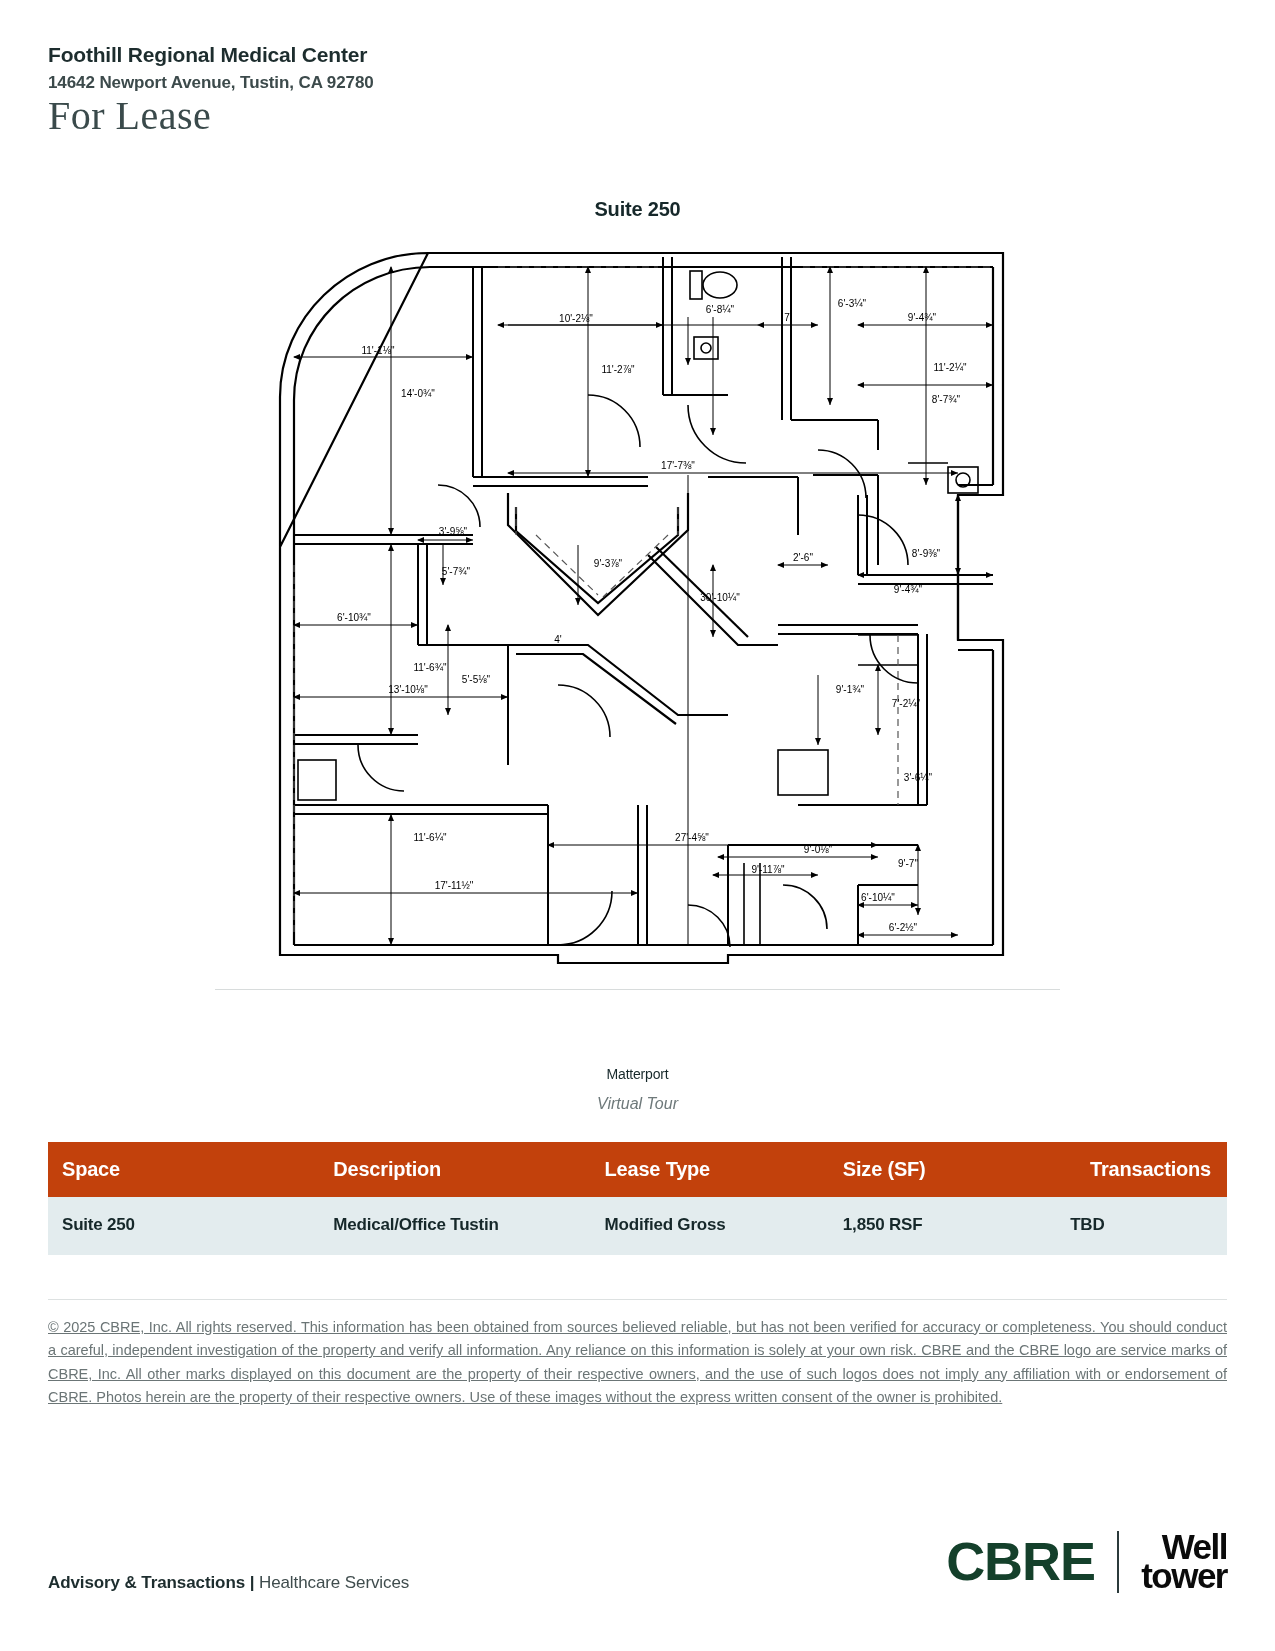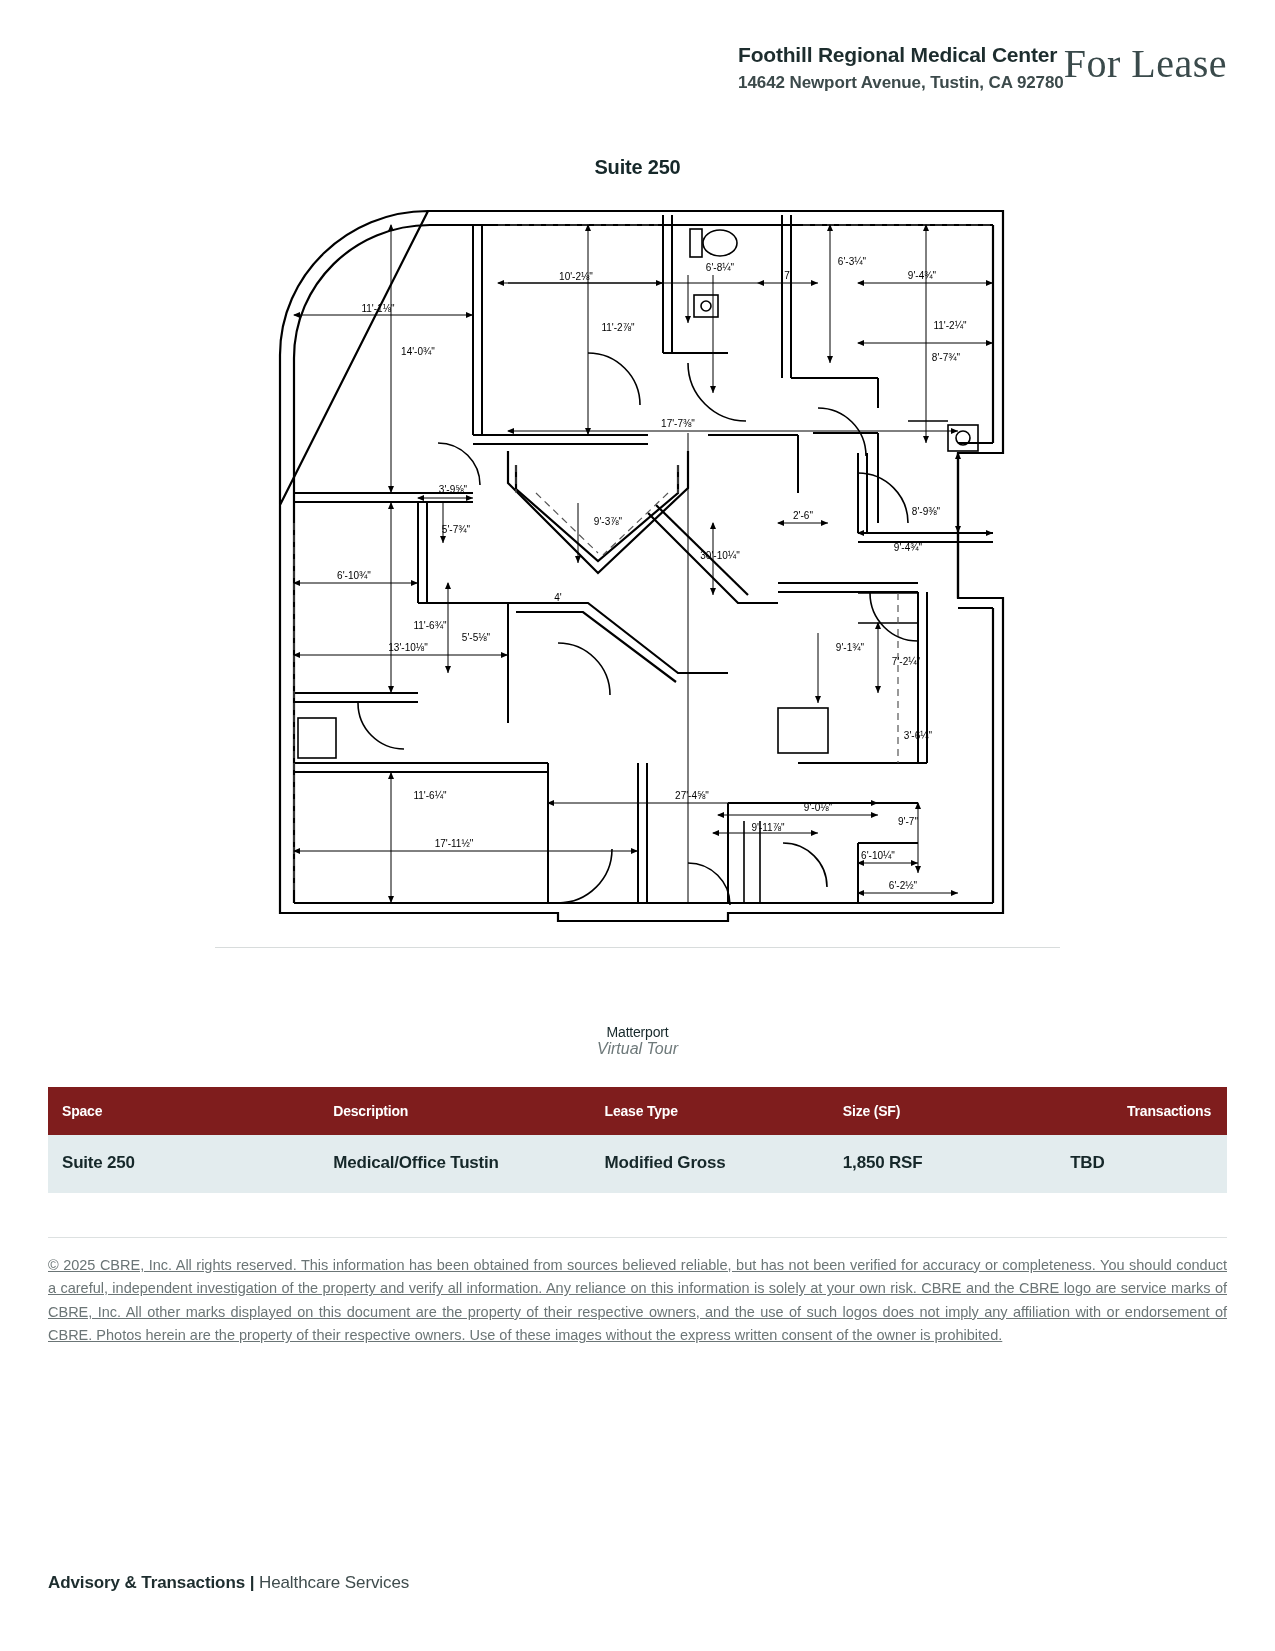--- a/index.html
+++ b/index.html
@@ -20,22 +20,23 @@
     width: 1275px;
     height: 1651px;
     box-sizing: border-box;
     padding: 0 48px;
   }
 
   
   .header {
     display: flex;
     align-items: flex-start;
-    justify-content: flex-end;
+    justify-content: center;
     padding-top: 42px;
+    flex-direction: column;
   }
   .header-left { line-height: 1.28; }
   .property-name {
     font-size: 21px;
     font-weight: 700;
     letter-spacing: -0.2px;
     color: #1d2d2e;
   }
   .property-address {
     font-size: 17px;
@@ -88,33 +89,34 @@
   .matterport-title {
     font-size: 14px;
     font-weight: 400;
     color: #16282a;
     letter-spacing: -0.2px;
   }
   .matterport-sub {
     font-size: 16px;
     font-style: italic;
     color: #6e797a;
+    margin-top: 13px;
   }
 
   
   .avail-table {
     width: 100%;
     border-collapse: collapse;
     margin-top: 29px;
     table-layout: fixed;
   }
   .avail-table th {
-    background: #7f1d1d;
+    background: #c2410c;
     color: #ffffff;
-    font-size: 14px;
+    font-size: 20px;
     font-weight: 700;
     text-align: left;
     padding: 16px 0 16px 14px;
     letter-spacing: -0.2px;
   }
   .avail-table td {
     background: #e3ecee;
     color: #16282a;
     font-size: 17px;
     font-weight: 700;
@@ -442,15 +444,23 @@
 
   <div class="disclaimer-rule"></div>
   <div class="disclaimer">© 2025 CBRE, Inc. All rights reserved. This information has been obtained from sources believed reliable, but has not been verified for accuracy or completeness. You should conduct a careful, independent investigation of the property and verify all information. Any reliance on this information is solely at your own risk. CBRE and the CBRE logo are service marks of CBRE, Inc. All other marks displayed on this document are the property of their respective owners, and the use of such logos does not imply any affiliation with or endorsement of CBRE. Photos herein are the property of their respective owners. Use of these images without the express written consent of the owner is prohibited.</div>
 
   <div class="footer">
     <div class="advisory">
       <b>Advisory &amp; Transactions</b>
       <span class="sep">|</span>
       <span>Healthcare Services</span>
     </div>
+    <div class="logos">
+      <div class="cbre-logo">CBRE</div>
+      <div class="logo-divider"></div>
+      <div class="welltower-logo">
+        <span class="wt-1">Well</span>
+        <span class="wt-2">tower</span>
+      </div>
+    </div>
   </div>
 
 </div>
 
 </body></html>

